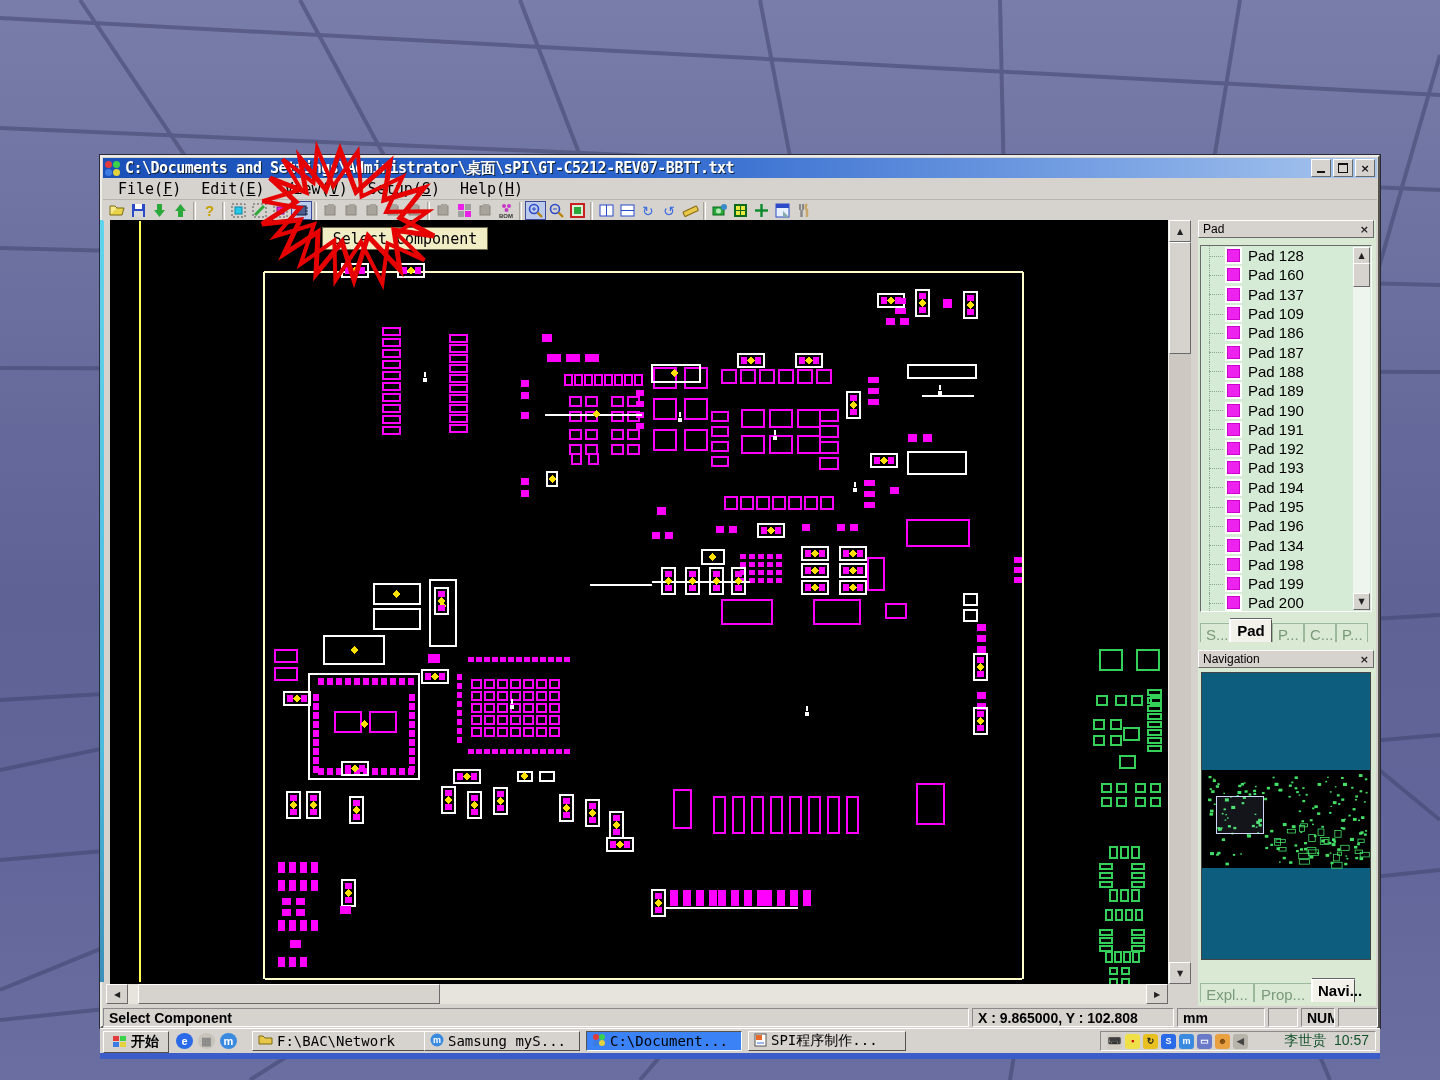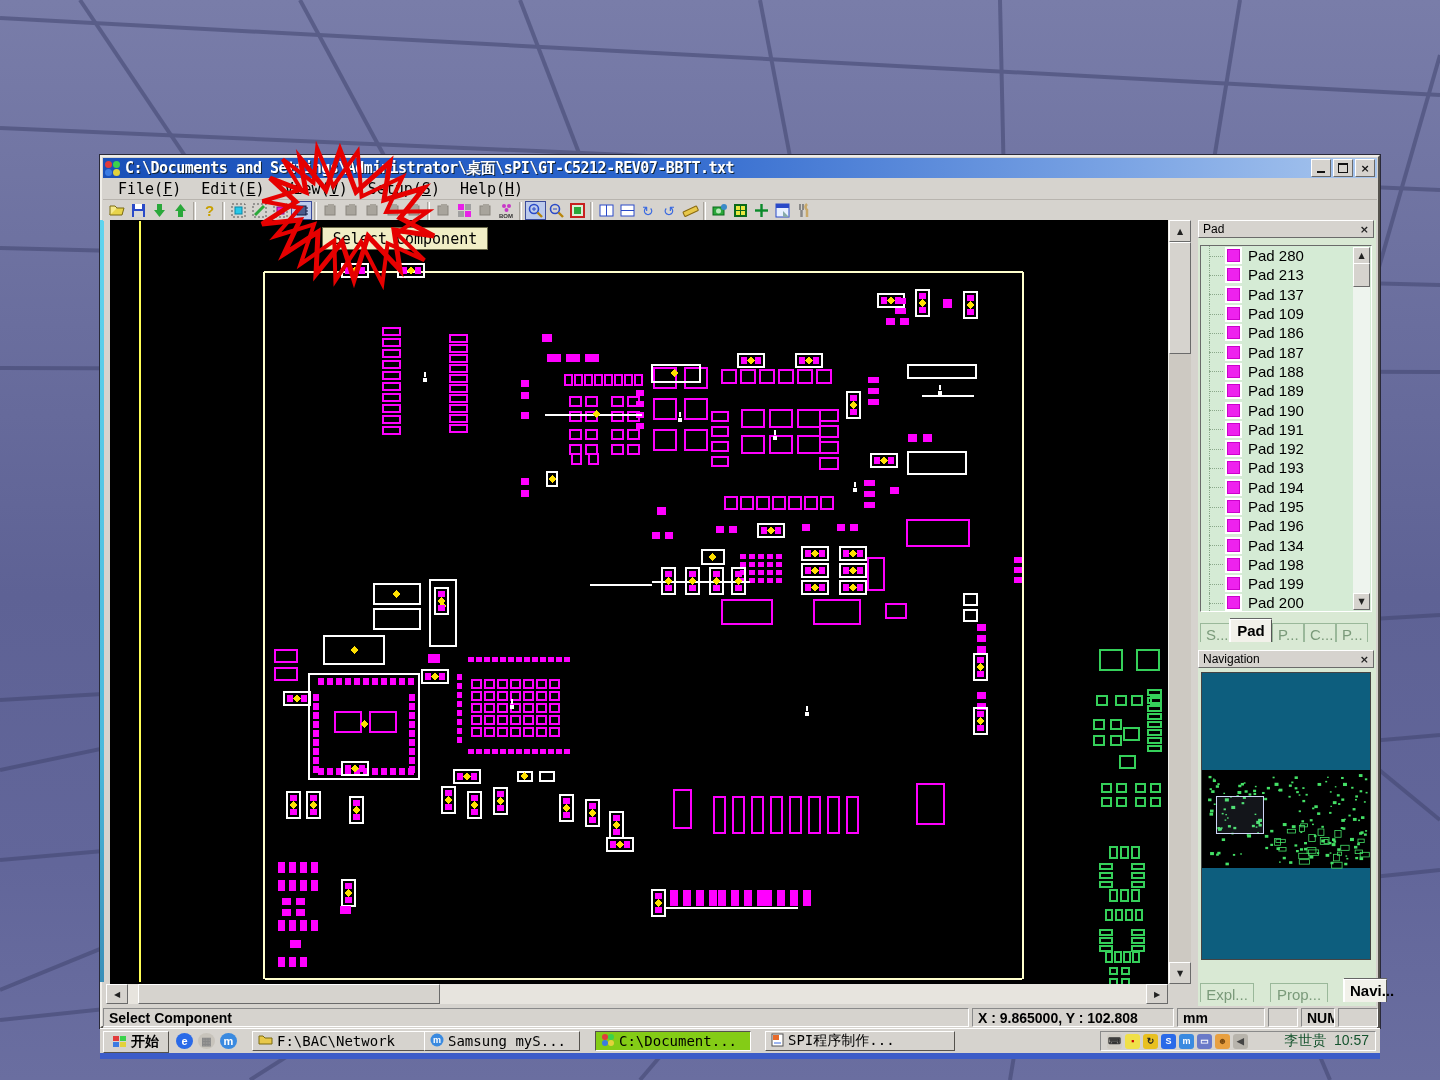--- a/index.html
+++ b/index.html
@@ -76,21 +76,21 @@
   .startbtn{position:absolute;left:3px;top:2px;width:64px;height:20px;background:#d6d3ce;
             border:1px solid;border-color:#fff #55524d #55524d #fff;display:flex;align-items:center;
             justify-content:center;gap:4px;font:bold 14px "Liberation Sans",sans-serif;}
   .winflag{width:14px;height:13px;display:grid;grid-template-columns:6px 6px;grid-template-rows:5px 5px;gap:1px;}
   .winflag i{display:block;}
   .qlicon{position:absolute;top:4px;width:17px;height:16px;display:flex;align-items:center;justify-content:center;
           font:bold 11px "Liberation Sans",sans-serif;}
   .taskbtn{position:absolute;top:2px;height:20px;background:#d6d3ce;border:1px solid;
            border-color:#fff #55524d #55524d #fff;display:flex;align-items:center;gap:4px;padding:0 5px;
            font:14px "DejaVu Sans Mono",monospace;color:#000;box-sizing:border-box;white-space:nowrap;overflow:hidden;}
-  .taskbtn.active{background:#84cc16;border-color:#55524d #fff #fff #55524d;margin-left:9px;}
+  .taskbtn.active{background:#3b82f6;border-color:#55524d #fff #fff #55524d;}
   .tray{position:absolute;right:4px;top:2px;width:276px;height:20px;border:1px solid;
         border-color:#8a8a8a #fff #fff #8a8a8a;display:flex;align-items:center;gap:3px;padding:0 6px;box-sizing:border-box;}
   .trayicon{width:15px;height:15px;border-radius:3px;display:flex;align-items:center;justify-content:center;
             font:bold 9px "Liberation Sans",sans-serif;color:#fff;flex:0 0 auto;}
   .traytext{margin-left:auto;font:14px "Liberation Sans",sans-serif;color:#14532d;white-space:nowrap;}
   .blue-strip{position:absolute;left:100px;top:1053px;width:1280px;height:6px;background:#3c5cc8;}
   
   .tooltip{position:absolute;left:322px;top:227px;width:164px;height:21px;background:#f1eec6;
            border:1px solid #6a6a4a;font:15px "DejaVu Sans Mono",monospace;color:#000;
            display:flex;align-items:center;justify-content:center;z-index:60;}
@@ -954,27 +954,27 @@
     <div class="dock">
       <div class="phead" style="top:0;">
         <span>Pad</span>
         <span class="x">×</span>
       </div>
       <div class="padlist" id="padlist">
         <div class="padrow">
             <span class="branch"></span>
             <span class="tick"></span>
             <span class="padsq"></span>
-            <span class="padlabel">Pad 280</span>
-          </div>
-          <div class="padrow">
-            <span class="branch"></span>
-            <span class="tick"></span>
-            <span class="padsq"></span>
-            <span class="padlabel">Pad 213</span>
+            <span class="padlabel">Pad 128</span>
+          </div>
+          <div class="padrow">
+            <span class="branch"></span>
+            <span class="tick"></span>
+            <span class="padsq"></span>
+            <span class="padlabel">Pad 160</span>
           </div>
           <div class="padrow">
             <span class="branch"></span>
             <span class="tick"></span>
             <span class="padsq"></span>
             <span class="padlabel">Pad 137</span>
           </div>
           <div class="padrow">
             <span class="branch"></span>
             <span class="tick"></span>
@@ -1259,21 +1259,21 @@
             <rect x="132.82810389995575" y="157.59817600250244" width="6.267095655202866" height="6.651237487792969" fill="none" stroke="#44e066" stroke-width="0.8"></rect>
             <rect x="138.7578010559082" y="172.2620391845703" width="8.3681640625" height="5.074241638183594" fill="none" stroke="#44e066" stroke-width="0.8"></rect>
             <rect x="106.79807662963867" y="161.57264709472656" width="6.456291198730469" height="6.976249694824219" fill="none" stroke="#44e066" stroke-width="0.8"></rect>
             <rect x="73.92221450805664" y="166.3373577594757" width="9.355125069618225" height="3.1173930168151855" fill="none" stroke="#44e066" stroke-width="0.8"></rect>
             <rect x="158.16288778558373" y="179.31220531463623" width="9.122482895851135" height="4.613437175750732" fill="none" stroke="#44e066" stroke-width="0.8"></rect>
             <rect x="76.90413534641266" y="174.55169320106506" width="7.139215707778931" height="3.501460075378418" fill="none" stroke="#44e066" stroke-width="0.8"></rect>
             <rect x="116.050214022398" y="155.9913682937622" width="5.850881189107895" height="6.351045608520508" fill="none" stroke="#44e066" stroke-width="0.8"></rect>
           </svg>
         <div class="navvp" style="left:14px;top:123px;width:46px;height:36px;"></div>
       </div>
-      <div class="tabsrow" style="top:758px;gap:16px;" id="bottomtabs">
+      <div class="tabsrow" style="top:758px;" id="bottomtabs">
           <span class="tab" style="width: 54px; text-align: center;">Expl...</span>
           <span class="tab" style="width: 58px; text-align: center;">Prop...</span>
           <span class="tab active" style="width: 43px; text-align: center;">Navi...</span>
         </div>
     </div>
 
     <div class="statusbar">
       <span class="sfield" style="width:866px;">Select Component</span>
       <span class="sfield" style="width:202px;">X : 9.865000, Y : 102.808</span>
       <span class="sfield" style="width:88px;">mm</span>
@@ -1314,21 +1314,21 @@
         </div>
         <div class="taskbtn active" style="left: 486px; width: 156px;">
           <span><svg width="14" height="14">
               <circle cx="4" cy="4" r="3" fill="#e23b3b"></circle>
               <circle cx="10" cy="4" r="3" fill="#3bd24b"></circle>
               <circle cx="4" cy="10" r="3" fill="#3b7be2"></circle>
               <circle cx="10" cy="10" r="3" fill="#e2d23b"></circle>
             </svg></span>
           <span class="tlabel">C:\Document...</span>
         </div>
-        <div class="taskbtn" style="left: 648px; width: 190px; margin-left: 17px;">
+        <div class="taskbtn" style="left: 648px; width: 158px;">
           <span><svg width="13" height="14">
               <rect x="1" y="1" width="11" height="12" fill="#fff" stroke="#555"></rect>
               <rect x="2" y="2" width="6" height="5" fill="#e86a2a"></rect>
               <line x1="3" y1="10" x2="10" y2="10" stroke="#3a6ae0"></line>
             </svg></span>
           <span class="tlabel">SPI程序制作...</span>
         </div>
       </div>
     <div class="tray" id="tray">
       <span class="trayicon" style="background: rgb(208, 204, 196); color: rgb(51, 51, 51);">⌨</span>

